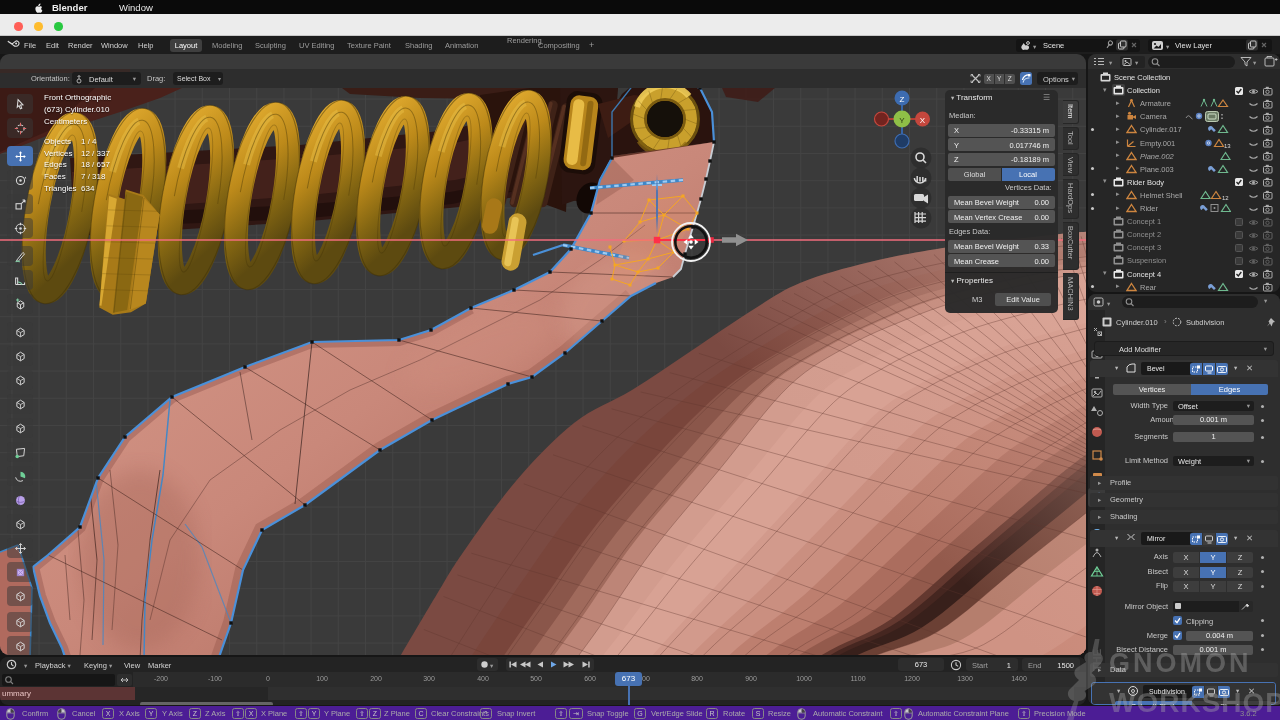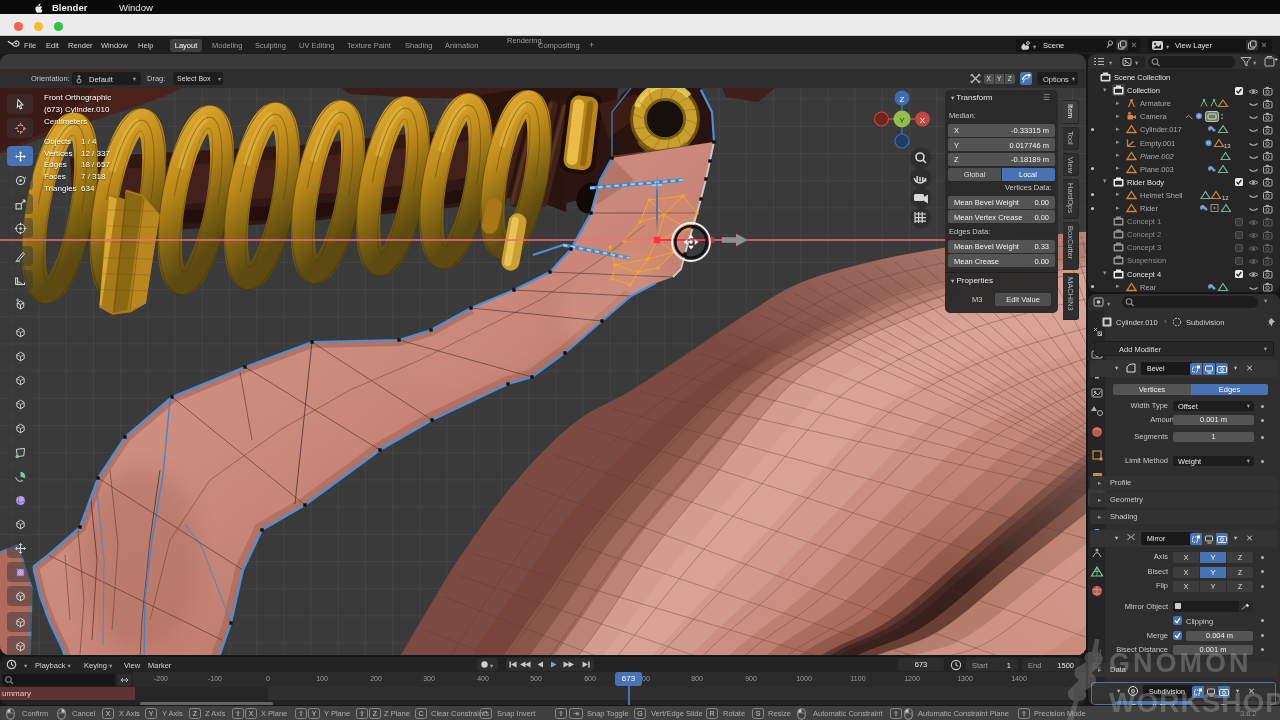--- a/index.html
+++ b/index.html
@@ -1356,21 +1356,21 @@
         </svg></div>
 <div class="abs" style="left:0;top:30px;width:1086px;height:13px;background:#262626;"></div>
 <div class="abs" style="left:268px;top:30px;width:806px;height:13px;background:#2f2f2f;"></div>
 <div class="abs" style="left:0;top:30px;width:133px;height:13px;background:#5c3434;color:#e6c0c0;padding-left:2px;line-height:13px;font-size:8px;">ummary</div>
 <div class="abs" style="left:628px;top:15px;width:1.6px;height:33px;background:#4772b3;"></div>
 <div class="abs" style="left:615px;top:15px;width:27px;height:13.5px;background:#4772b3;border-radius:3px;color:#fff;text-align:center;line-height:13.5px;font-size:8px;">673</div>
 <div class="abs" style="left:140px;top:44.5px;width:133px;height:4px;background:#656565;border-radius:2px;"></div>
 
   </div>
 
-  <div class="abs" id="status" style="left:0;top:706px;width:1280px;height:14px;background:#404040;overflow:hidden;">
+  <div class="abs" id="status" style="left:0;top:706px;width:1280px;height:14px;background:#4c1d95;overflow:hidden;">
 
 <svg class="abs" style="left:6px;top:1.5px;" width="9" height="12" viewBox="0 0 9 12">
         <rect x="0.8" y="0.8" width="7.4" height="10.4" rx="3.2" fill="none" stroke="#999" stroke-width="1"></rect>
         <path d="M0.8,5 h7.4" stroke="#999" stroke-width="0.8"></path>
         <path d="M4.5,0.8 v4.2" stroke="#999" stroke-width="0.8"></path>
         <path d="M1.2,4.6 v-0.8 a3.3,3.3 0 0 1 2.9,-2.9 v3.7 Z" fill="#c8c8c8"></path>
         <path d="M7.8,4.6 v-0.8 a3.3,3.3 0 0 0 -2.9,-2.9 v3.7 Z" fill="#444"></path>
       </svg>
 <div class="abs" style="left:22px;top:3px;color:#ababab;font-size:7.5px;white-space:nowrap;">Confirm</div>
 <svg class="abs" style="left:57px;top:1.5px;" width="9" height="12" viewBox="0 0 9 12">

